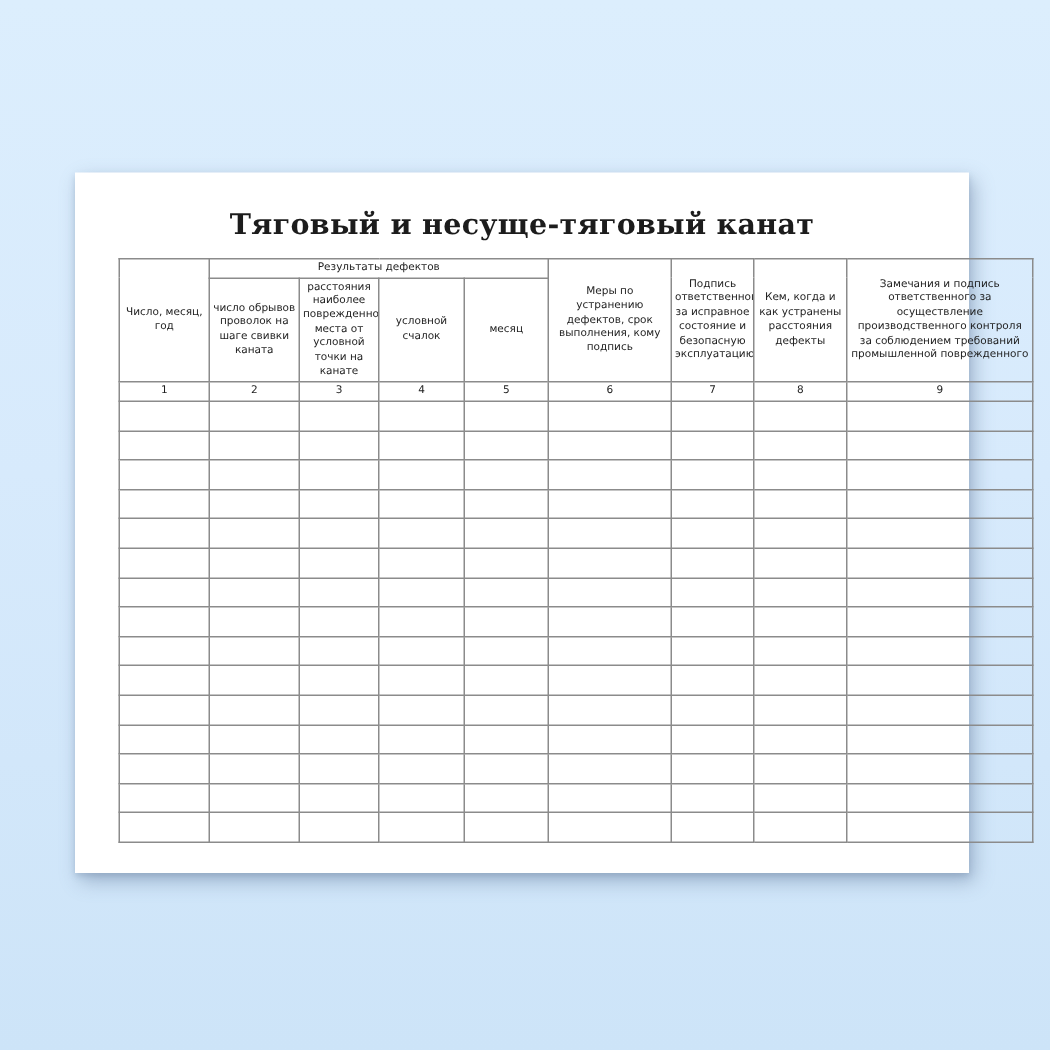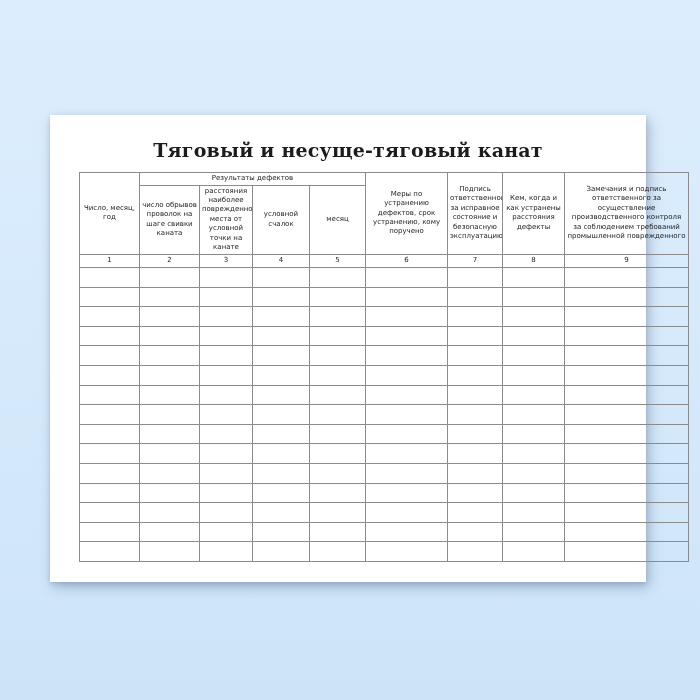--- a/index.html
+++ b/index.html
@@ -72,21 +72,21 @@
         <col style="width:56px">
         <col style="width:82px">
       <col style="width:55px">
         <col style="width:62px">
         <col style="width:124px">
     </colgroup>
     <tbody>
       <tr class="r-group">
         <td rowspan="2">Число, месяц, год</td>
         <td colspan="4" class="group">Результаты дефектов</td>
-        <td rowspan="2">Меры по устранению дефектов, срок устранению, кому поручено</td>
+        <td rowspan="2">Меры по устранению дефектов, срок выполнения, кому подпись</td>
         <td rowspan="2">Подпись ответственного за исправное состояние и безопасную эксплуатацию</td>
         <td rowspan="2">Кем, когда и как устранены расстояния дефекты</td>
         <td rowspan="2">Замечания и подпись ответственного за осуществление производственного контроля за соблюдением требований промышленной поврежденного</td>
       </tr>
       <tr class="r-sub">
         <td>число обрывов проволок на шаге свивки каната</td>
         <td>расстояния наиболее поврежденного места от условной точки на канате</td>
         <td>условной счалок</td>
         <td>месяц</td>
       </tr>

